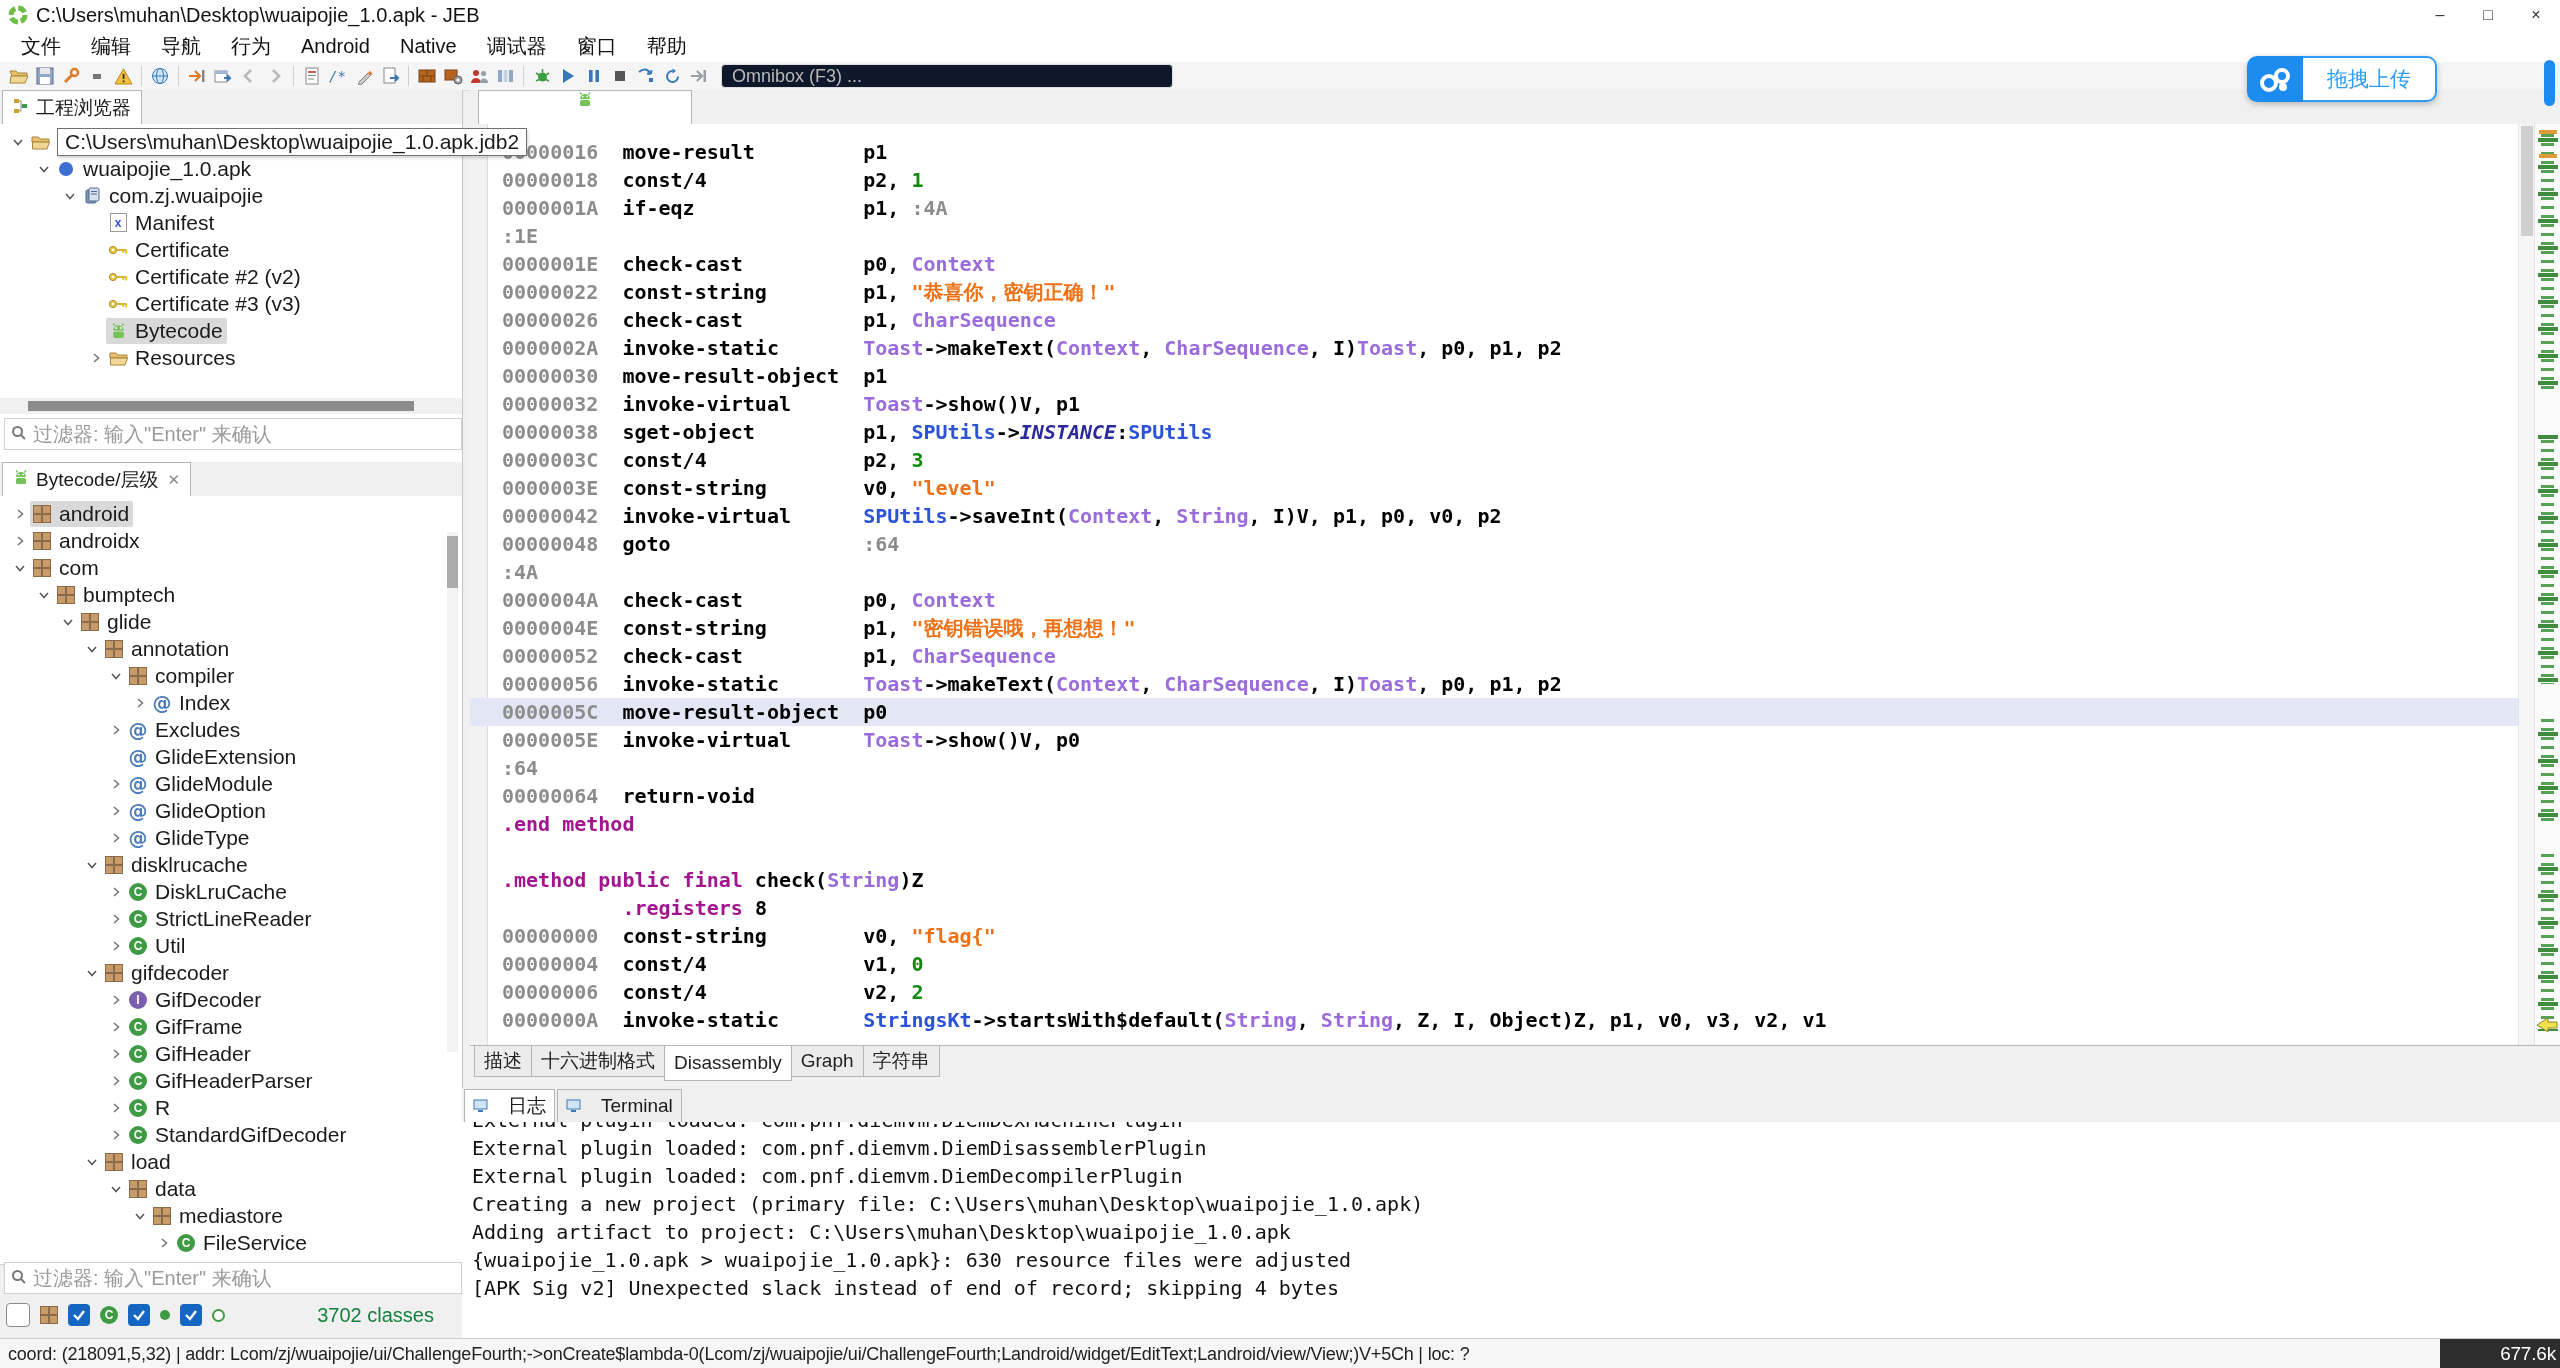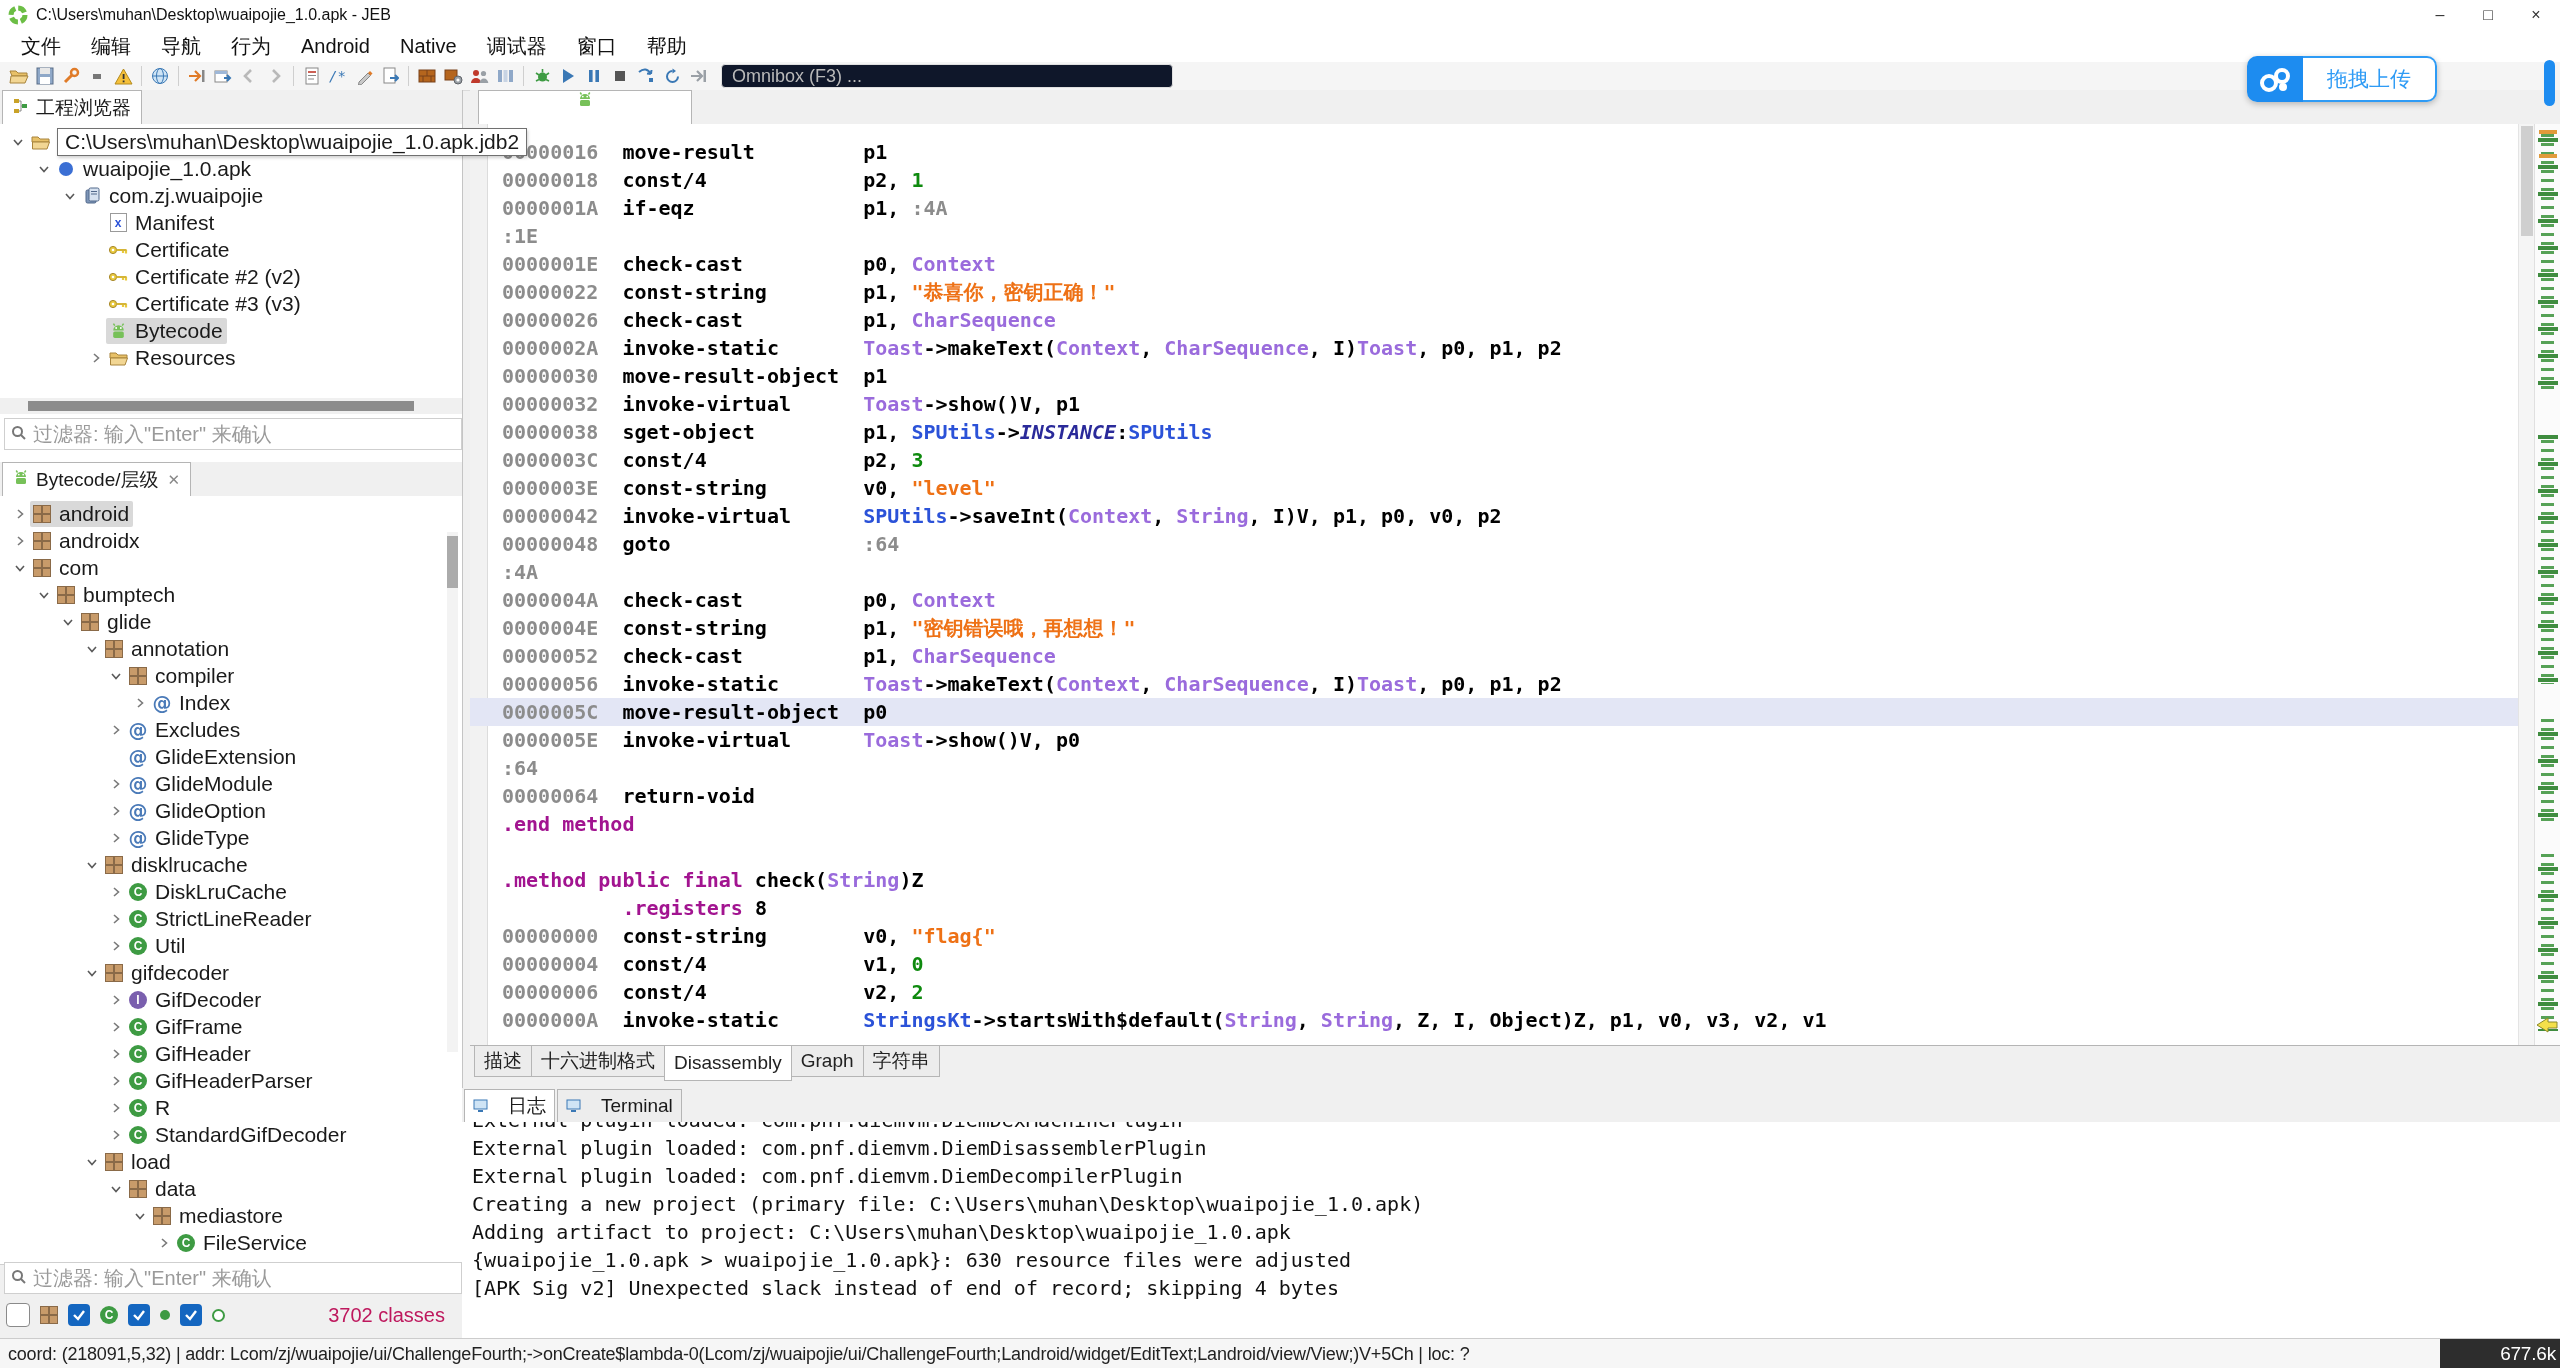--- a/index.html
+++ b/index.html
@@ -2,21 +2,21 @@
 <html><head>
 <meta charset="utf-8">
 <style>
   html,body{margin:0;padding:0;}
   body{width:2560px;height:1368px;overflow:hidden;background:#F0F0F0;
        font-family:"Liberation Sans","DejaVu Sans",sans-serif;color:#1a1a1a;position:relative;}
   .abs{position:absolute;}
   
   #titlebar{left:0;top:0;width:2560px;height:30px;background:#FFFFFF;display:flex;align-items:center;}
   #app-logo{width:20px;height:20px;margin:0 8px 0 8px;}
-  #title-text{font-size:16px;color:#111;}
+  #title-text{font-size:20px;color:#111;}
   #win-controls{margin-left:auto;display:flex;height:30px;}
   .win-btn{width:48px;height:30px;display:flex;align-items:center;justify-content:center;font-size:16px;color:#333;}
   
   #menubar{left:0;top:30px;width:2560px;height:32px;background:#FFFFFF;display:flex;align-items:center;padding-left:6px;}
   .menu-item{font-size:20px;padding:0 15px;height:32px;display:flex;align-items:center;color:#111;}
   
   #toolbar{left:0;top:62px;width:2560px;height:28px;background:#F5F5F5;border-bottom:1px solid #DADADA;
            display:flex;align-items:center;padding-left:6px;}
   .tb-ico{width:26px;height:24px;display:flex;align-items:center;justify-content:center;}
   .tb-sep{width:1px;height:20px;background:#CFCFCF;margin:0 5px;}
@@ -49,21 +49,21 @@
              display:flex;align-items:center;padding-left:6px;font-size:20px;color:#9A9A9A;gap:6px;}
   #hier-panel{left:0;top:462px;width:462px;height:876px;background:#F0F0F0;border-right:1px solid #C4C4C4;}
   #hier-tabbar{height:34px;}
   #hier-tree{position:absolute;left:0;top:34px;width:462px;height:764px;background:#FFF;overflow:hidden;padding-top:4px;border-bottom:1px solid #D0D0D0;}
   #hier-vscroll{position:absolute;right:4px;top:70px;width:11px;height:520px;background:#F3F3F3;}
   #hier-vthumb{position:absolute;left:0;top:4px;width:11px;height:52px;background:#ABABAB;}
   #legend-row{position:absolute;left:6px;top:836px;width:450px;height:34px;display:flex;align-items:center;gap:10px;font-size:20px;}
   .cbx{width:22px;height:22px;border-radius:4px;display:inline-flex;align-items:center;justify-content:center;}
   .cbx.off{background:#FFF;border:1px solid #8A8A8A;}
   .cbx.on{background:#1466C0;}
-  #legend-count{margin-left:auto;margin-right:11px;color:#be185d;}
+  #legend-count{margin-left:auto;margin-right:22px;color:#15803d;}
   
   #editor{left:470px;top:90px;width:2090px;height:992px;background:#FFF;}
   #editor-tabbar{height:34px;}
   #code-wrap{position:absolute;left:0;top:34px;width:2048px;height:921px;background:#FFF;overflow:hidden;}
   #gutter{position:absolute;left:0;top:0;width:17px;height:921px;background:#F2F2F2;border-right:1px solid #DCDCDC;}
   #fold-box{position:absolute;left:2px;top:4px;width:12px;height:12px;background:#FFF;border:1px solid #9A9A9A;}
   #code{position:absolute;left:18px;top:0;right:0;bottom:0;padding:14px 0 0 14px;
         font-family:"DejaVu Sans Mono","Liberation Mono",monospace;font-size:20px;font-weight:bold;line-height:28px;}
   .code-line{height:28px;white-space:pre;}
   .code-line.hl{background:#E3E6F5;margin-left:-32px;padding-left:32px;}

